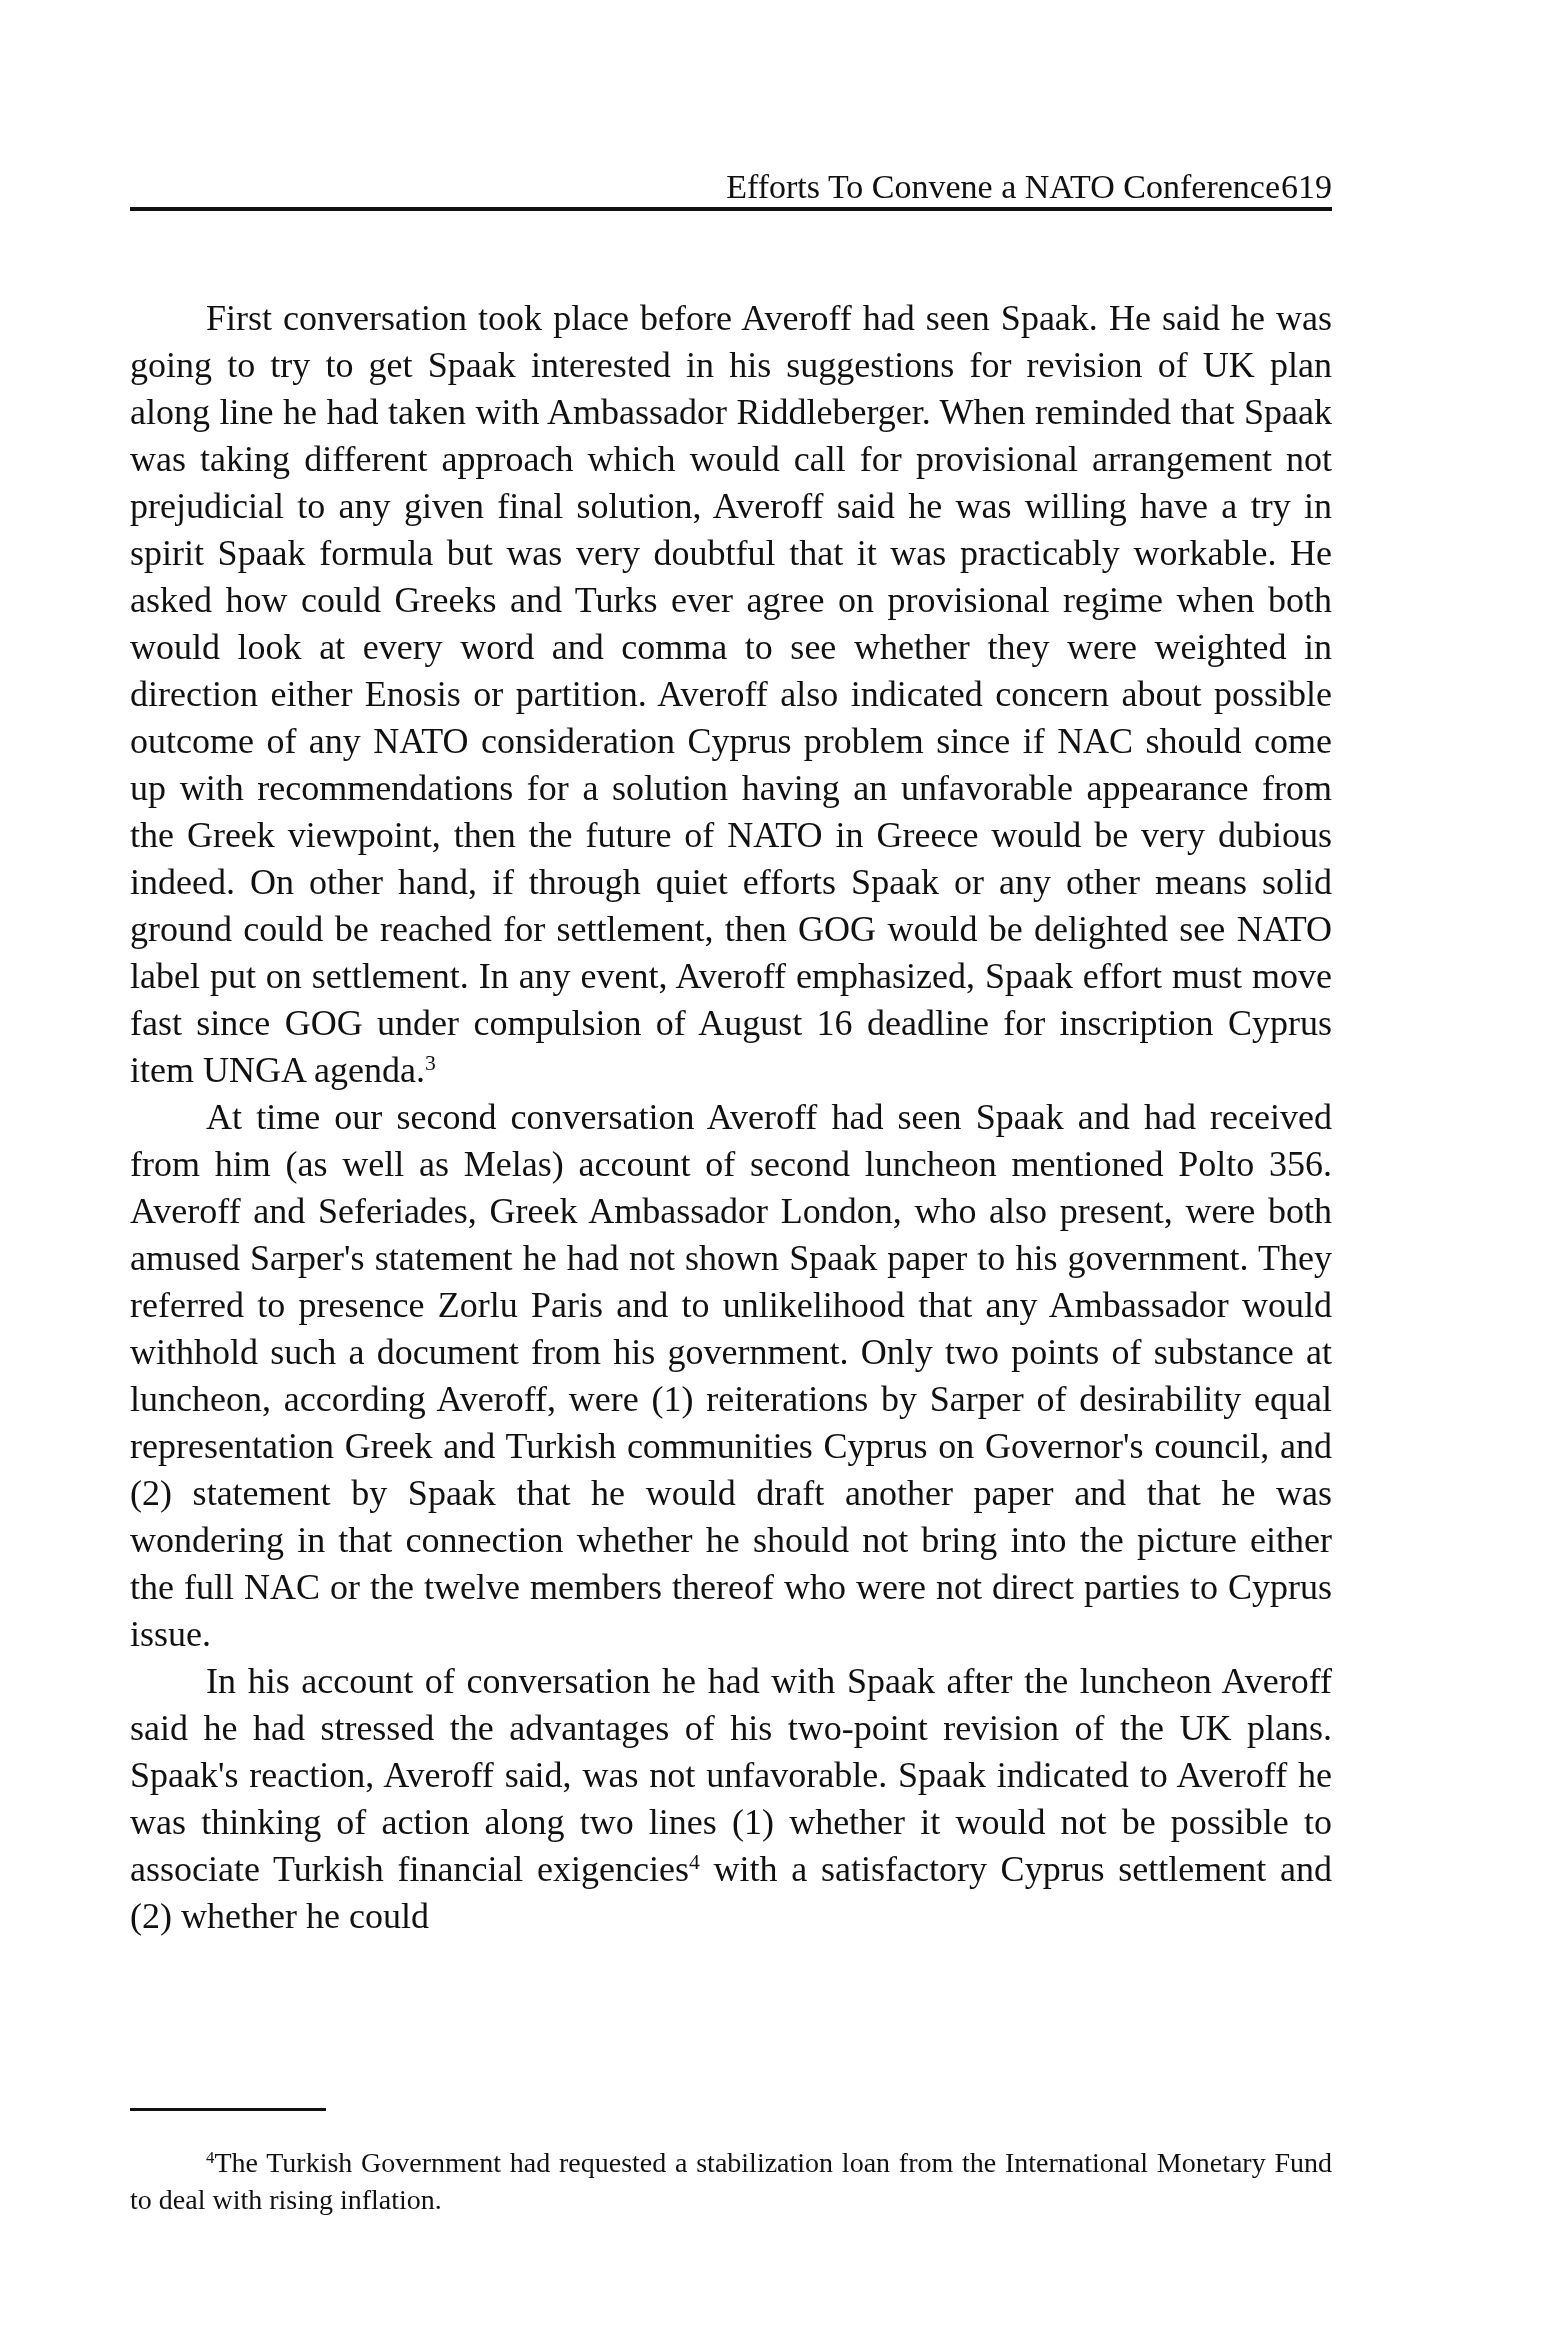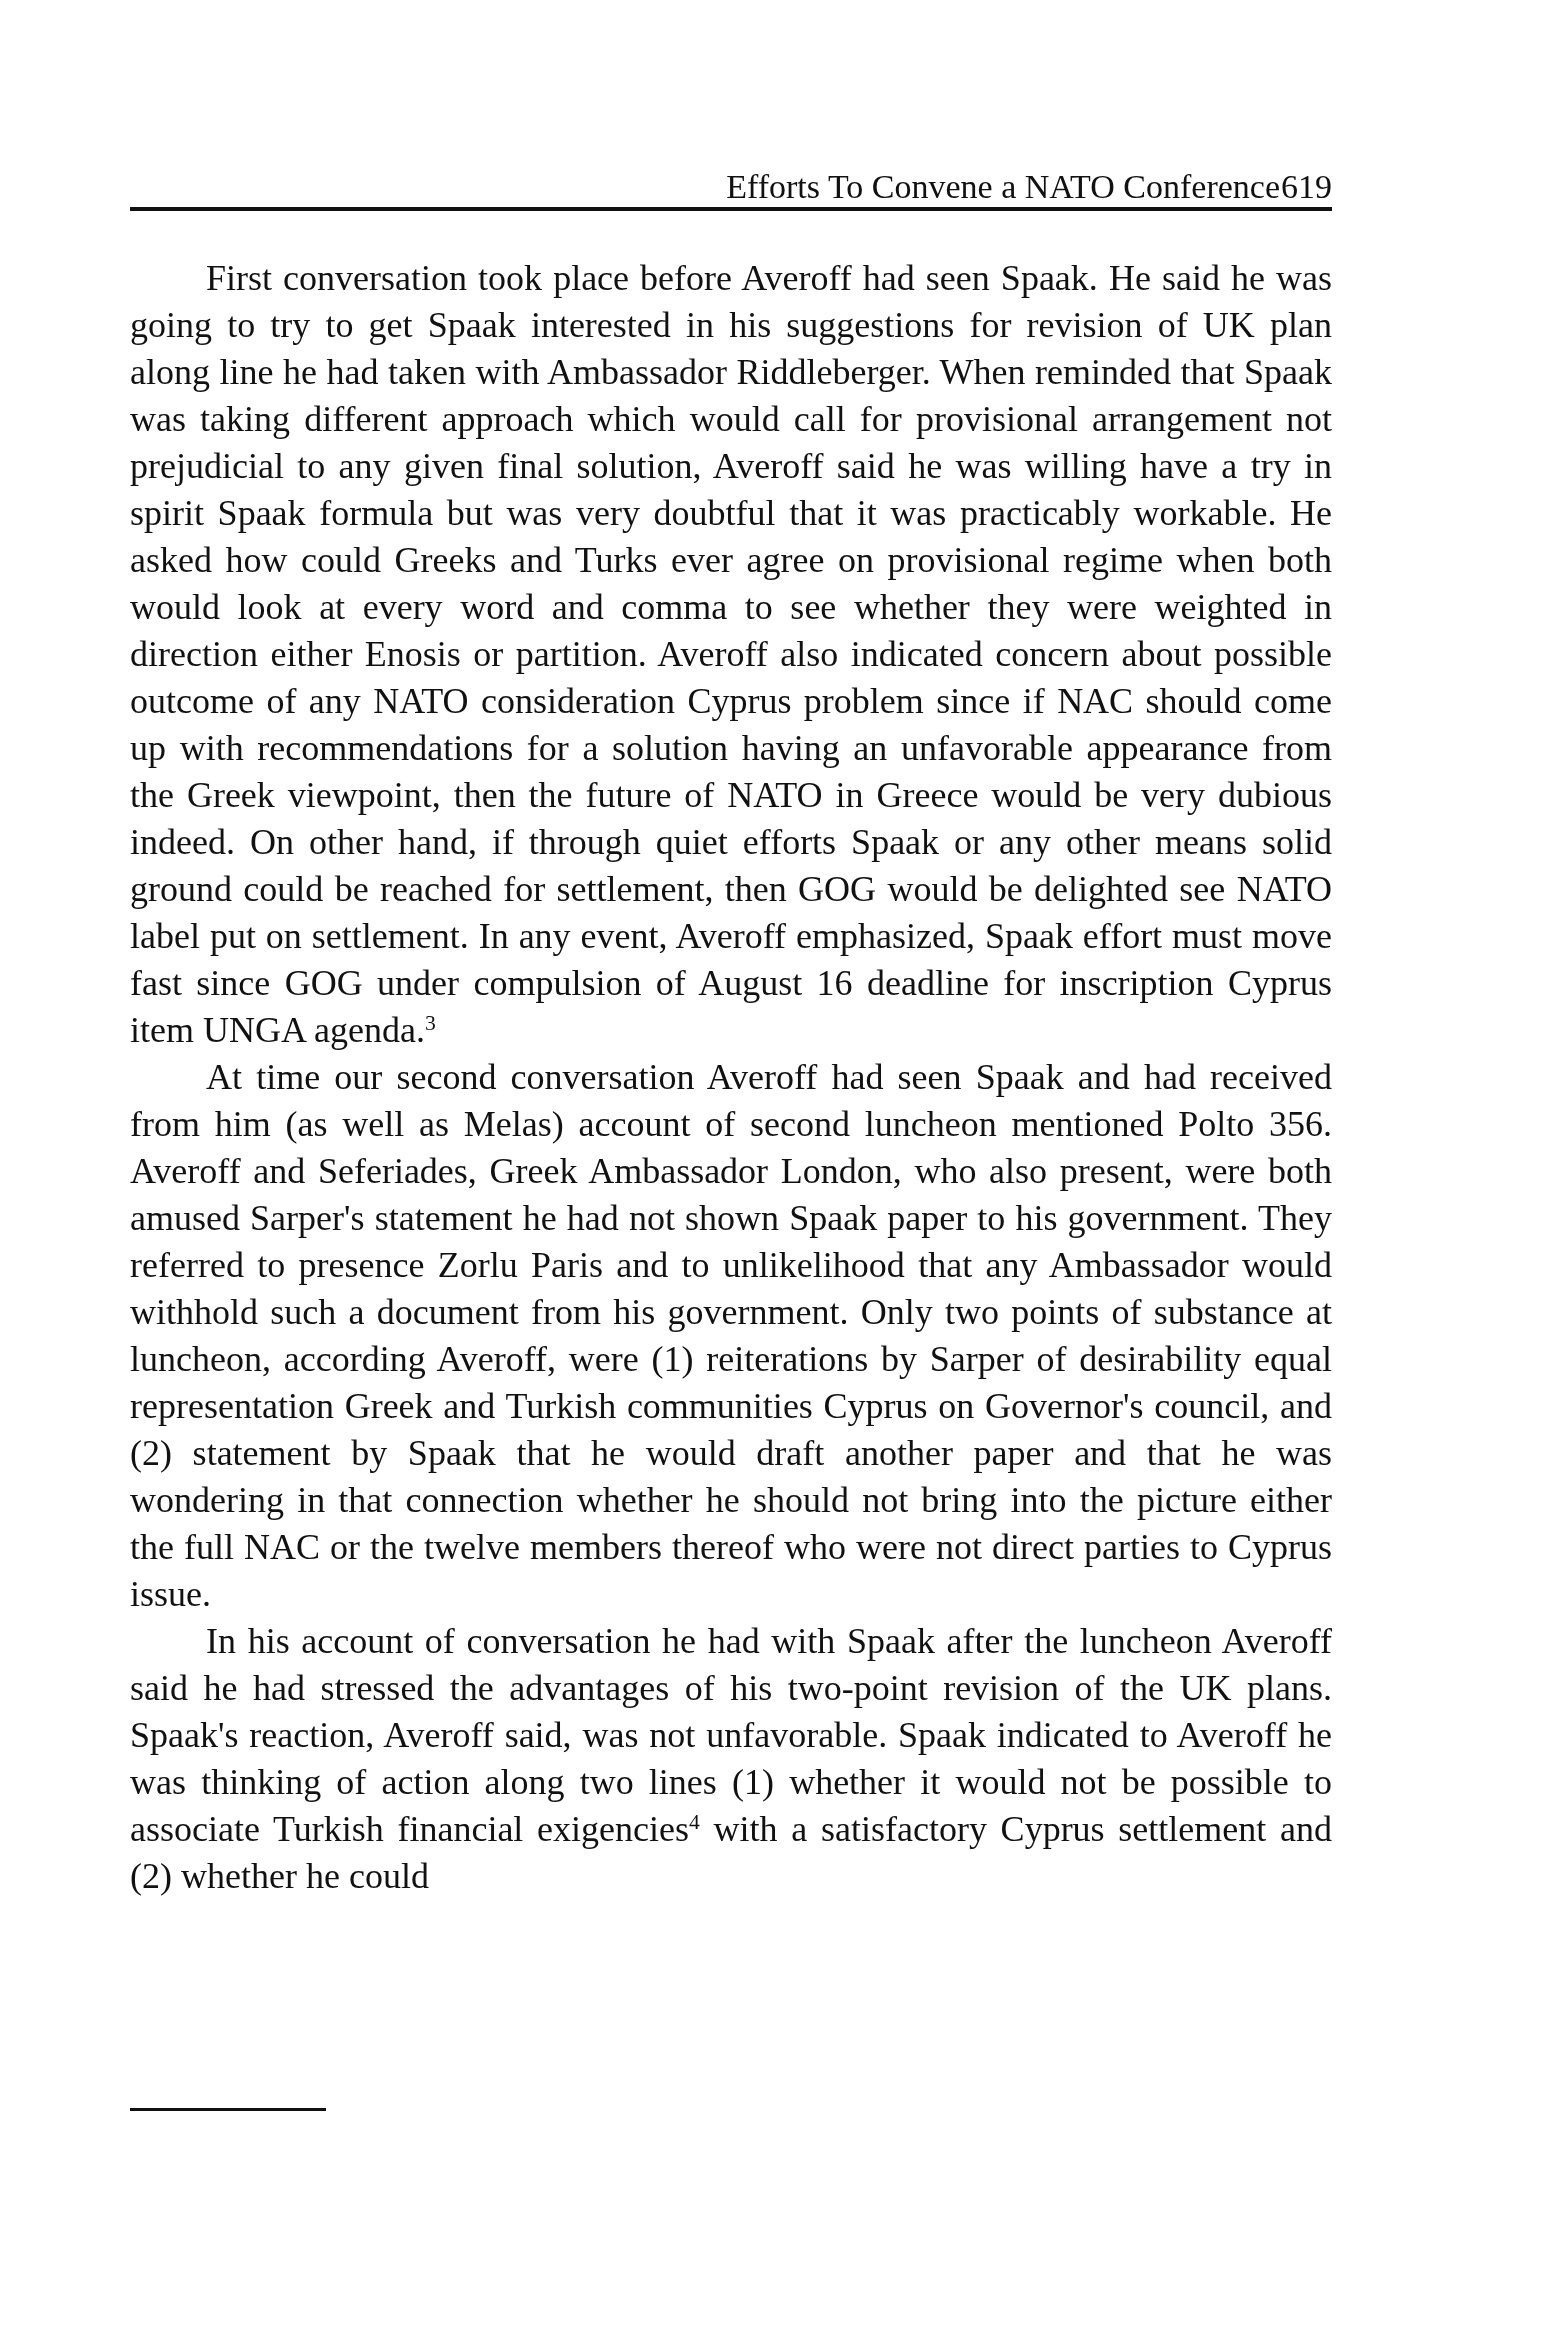--- a/index.html
+++ b/index.html
@@ -3,21 +3,21 @@
 <meta charset="utf-8">
 <style>
   html, body { margin: 0; padding: 0; }
   body { width: 1560px; height: 2522px; background: #ffffff; position: relative; overflow: hidden; color: #111; }
   .page { position: absolute; left: 0; top: 0; width: 1560px; height: 2522px; }
   .running-head { position: absolute; left: 130px; width: 1202px; top: 168px; height: 37px; font-family: "Liberation Serif", serif; font-size: 34px; text-align: right; white-space: nowrap; }
   .running-head .title { margin-right: 1px; }
   .head-rule { position: absolute; left: 130px; width: 1202px; top: 207px; height: 4.2px; background: #111; }
   .body-text { position: absolute; left: 130px; width: 1202px; top: 255px; font-family: "Liberation Serif", serif; font-size: 36px; line-height: 47px; text-align: justify; }
   .body-text p { margin: 0; text-indent: 76px; }
-  .body-text p.first { text-indent: 76px; }
+  .body-text p.first { text-indent: 76px; margin-top: 40px; }
   sup { font-size: 0.6em; line-height: 0; vertical-align: 0.55em; }
   .fn-rule { position: absolute; left: 130px; width: 196px; top: 2108px; height: 2.8px; background: #111; }
   .footnotes { position: absolute; left: 130px; width: 1202px; top: 2144px; font-family: "Liberation Serif", serif; font-size: 28px; line-height: 37px; text-align: justify; }
   .footnotes p { margin: 0 0 4.7px 0; text-indent: 76px; }
 </style>
 </head>
 <body>
 
 <div class="page">
 
@@ -28,16 +28,17 @@
 
   <div class="body-text">
     <p class="first"><span>First conversation took place before Averoff had seen Spaak. He said he was going to try to get Spaak interested in his suggestions for revision of UK plan along line he had taken with Ambassador Riddleberger. When reminded that Spaak was taking different approach which would call for provisional arrangement not prejudicial to any given final solution, Averoff said he was willing have a try in spirit Spaak formula but was very doubtful that it was practicably workable. He asked how could Greeks and Turks ever agree on provisional regime when both would look at every word and comma to see whether they were weighted in direction either Enosis or partition. Averoff also indicated concern about possible outcome of any NATO consideration Cyprus problem since if NAC should come up with recommendations for a solution having an unfavorable appearance from the Greek viewpoint, then the future of NATO in Greece would be very dubious indeed. On other hand, if through quiet efforts Spaak or any other means solid ground could be reached for settlement, then GOG would be delighted see NATO label put on settlement. In any event, Averoff emphasized, Spaak effort must move fast since GOG under compulsion of August 16 deadline for inscription Cyprus item UNGA agenda.</span><sup>3</sup></p>
     <p><span>At time our second conversation Averoff had seen Spaak and had received from him (as well as Melas) account of second luncheon mentioned Polto 356. Averoff and Seferiades, Greek Ambassador London, who also present, were both amused Sarper's statement he had not shown Spaak paper to his government. They referred to presence Zorlu Paris and to unlikelihood that any Ambassador would withhold such a document from his government. Only two points of substance at luncheon, according Averoff, were (1) reiterations by Sarper of desirability equal representation Greek and Turkish communities Cyprus on Governor's council, and (2) statement by Spaak that he would draft another paper and that he was wondering in that connection whether he should not bring into the picture either the full NAC or the twelve members thereof who were not direct parties to Cyprus issue.</span></p>
     <p><span>In his account of conversation he had with Spaak after the luncheon Averoff said he had stressed the advantages of his two-point revision of the UK plans. Spaak's reaction, Averoff said, was not unfavorable. Spaak indicated to Averoff he was thinking of action along two lines (1) whether it would not be possible to associate Turkish financial exigencies</span><sup>4</sup><span> with a satisfactory Cyprus settlement and (2) whether he could</span></p>
   </div>
 
   <div class="fn-rule"></div>
 
   <div class="footnotes">
+    <p><sup>4</sup><span>The Turkish Government had requested a stabilization loan from the International Monetary Fund to deal with rising inflation.</span></p>
   </div>
 
 </div>
 
 
 </body></html>

